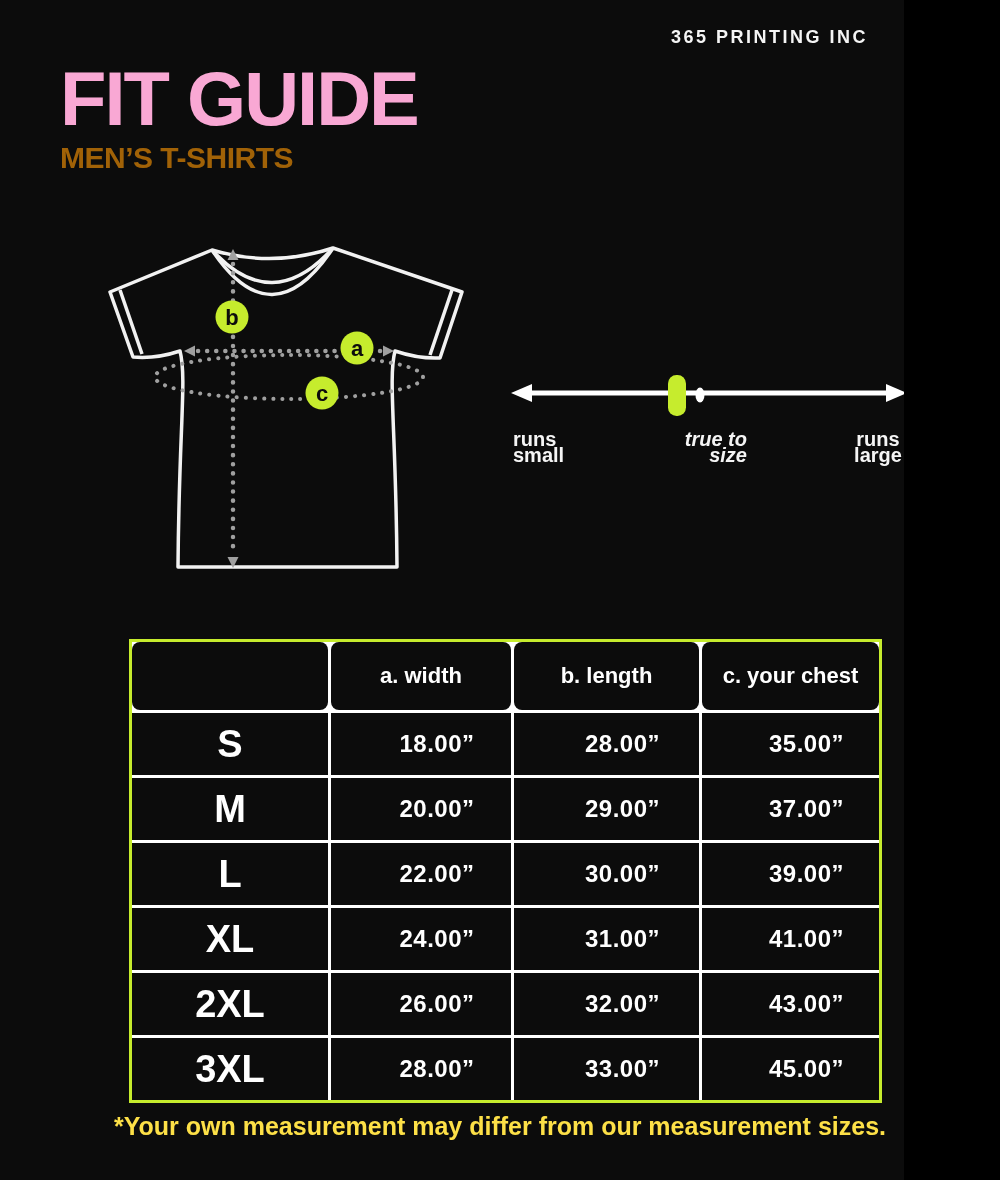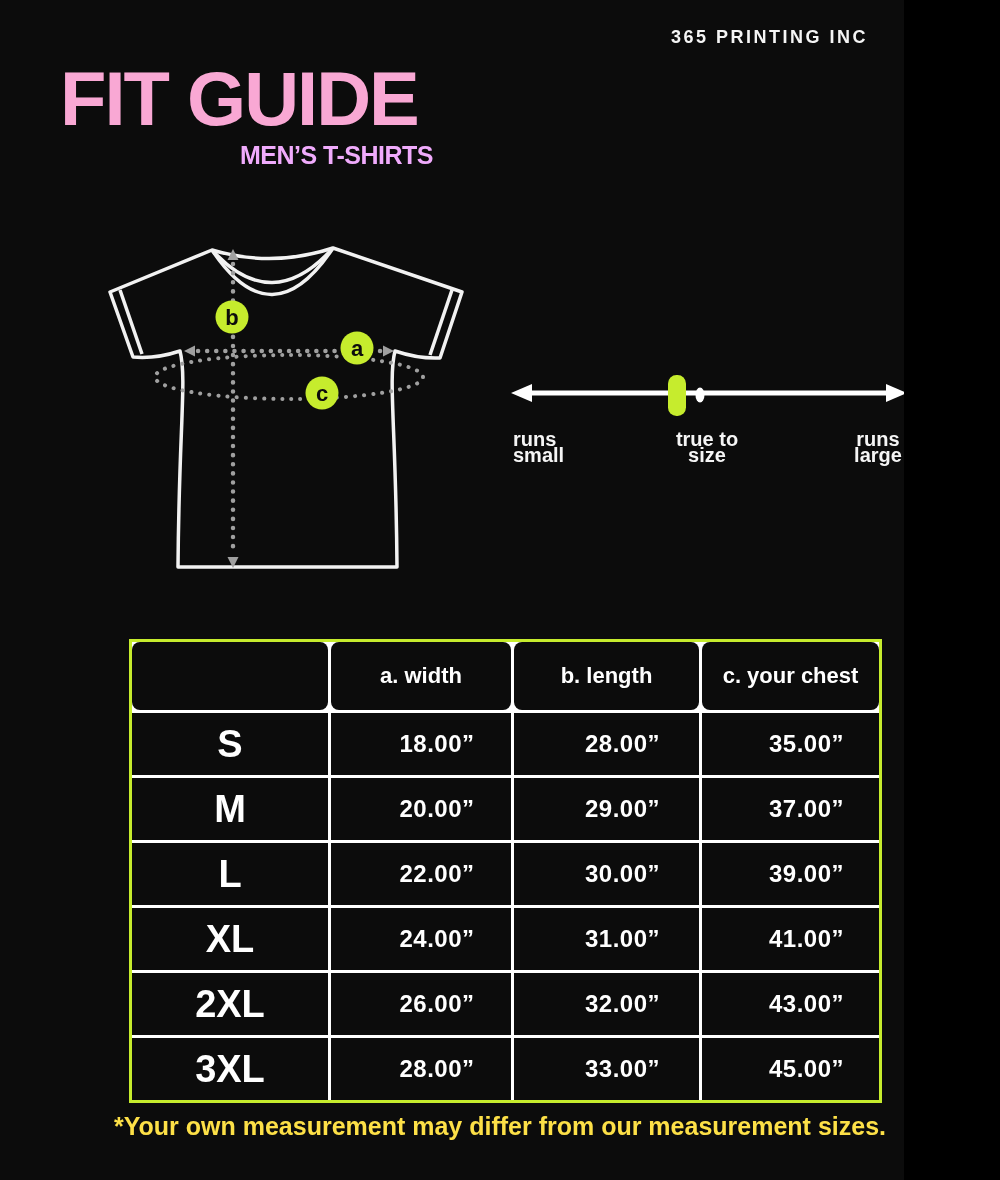--- a/index.html
+++ b/index.html
@@ -16,31 +16,30 @@
     position:absolute;top:27px;right:36px;
     font-size:18px;letter-spacing:2.5px;color:#f5f5f5;
   }
   .title{
     position:absolute;left:60px;top:55px;
     font-size:76px;letter-spacing:-2px;
     color:#f9a8d4;
   }
   .subtitle{
     position:absolute;left:60px;top:141px;width:373px;
-    text-align:right;
-    font-size:25px;letter-spacing:-0.5px;color:#f0abfc;
+    font-size:30px;letter-spacing:-0.5px;color:#a16207;
   }
   .shirt-svg{position:absolute;left:90px;top:228px;}
   .scale-svg{position:absolute;left:505px;top:362px;}
   .scale-label{
     position:absolute;top:431px;
     font-size:20px;line-height:16px;color:#f5f5f5;
   }
   .scale-label.left{left:513px;width:80px;text-align:left;}
-  .scale-label.center{left:647px;width:120px;text-align:center;}
+  .scale-label.center{left:627px;width:120px;text-align:right;font-style:italic;}
   .scale-label.right{left:818px;width:120px;text-align:center;}
   .size-table{
     position:absolute;left:129px;top:639px;
     width:753px;height:464px;
     box-sizing:border-box;
     border:3px solid #c6ec2d;
     background:#ffffff;
     display:grid;
     grid-template-columns:196px 180px 185px 1fr;
     grid-template-rows:68px repeat(6, 1fr);

